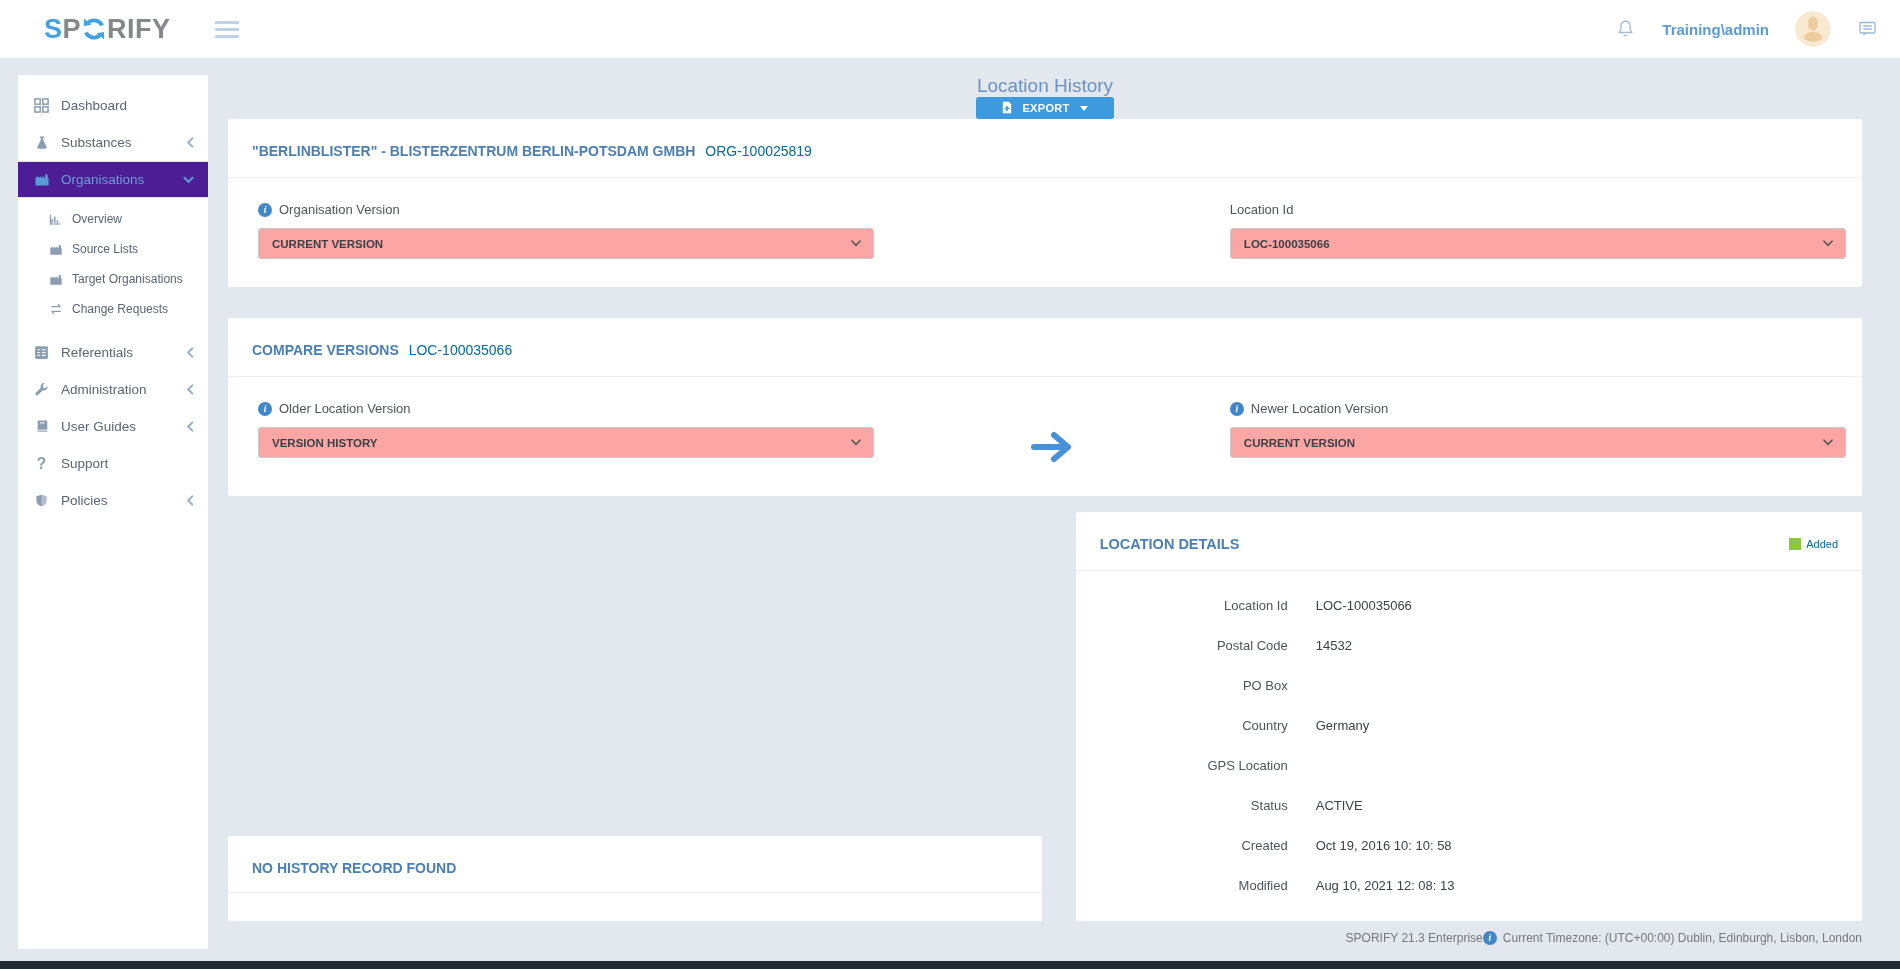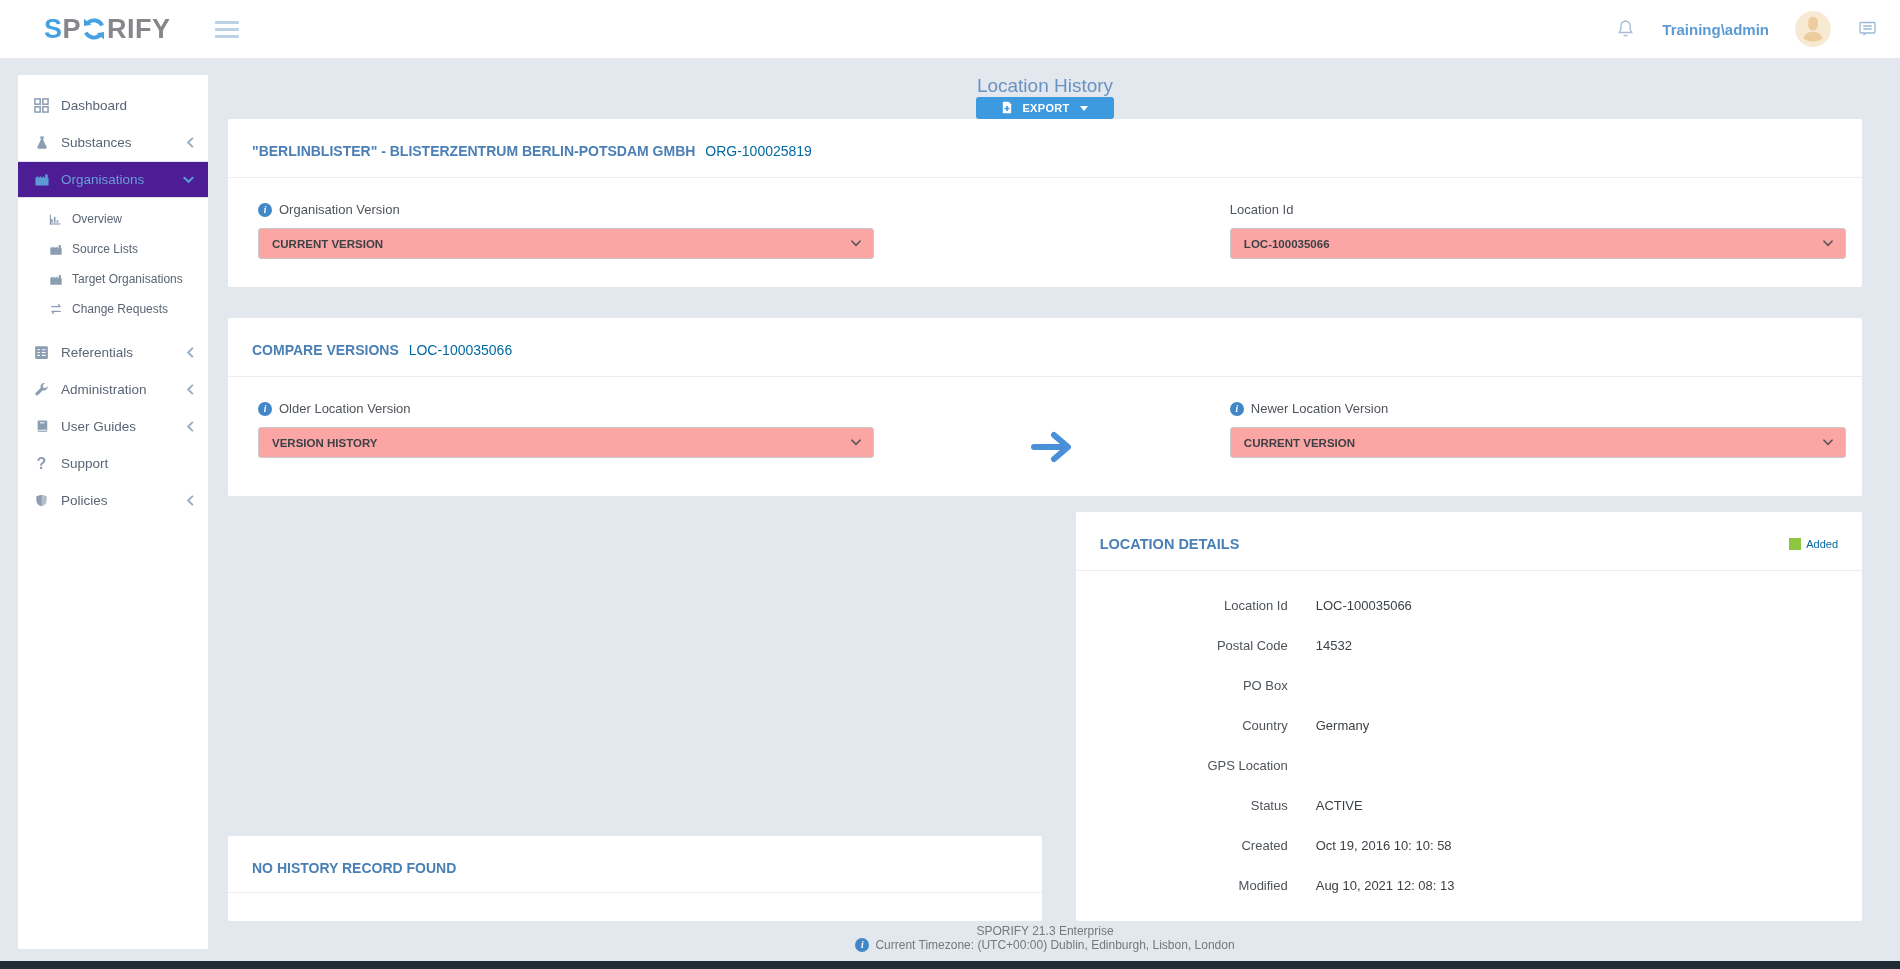--- a/index.html
+++ b/index.html
@@ -59,21 +59,21 @@
   .card-nohistory { width:49.8%; flex-shrink:0; }
   .card-nohistory .empty-body { height:28px; }
   .card-details { flex:1; }
   .legend { display:flex; align-items:center; gap:5px; font-size:11px; color:#0369a1; font-weight:400; }
   .legend-swatch { width:12px; height:12px; background:#8dc63f; display:inline-block; }
   .details-body { padding:14px 24px 16px 0; }
   .detail-row { display:grid; grid-template-columns:212px 1fr; column-gap:28px; min-height:40px; align-items:center; }
   .detail-label { text-align:right; font-size:13px; color:#4e545b; }
   .detail-value { font-size:13px; color:#3c4146; }
 
-  .footer-row { margin-top:auto; height:34px; display:flex; align-items:center; justify-content:center; font-size:12px; color:#75797e; flex-shrink:0;flex-direction:column; }
+  .footer-row { margin-top:auto; height:34px; display:flex; align-items:center; justify-content:flex-end; font-size:12px; color:#75797e; flex-shrink:0; }
   .footer-right { display:flex; align-items:center; gap:6px; }
   .bottom-bar { height:8px; background:#202c33; flex-shrink:0; }
 </style>
 </head>
 <body>
 
 <div class="viewport">
 
   <header class="topbar">
     <div class="topbar-left">

